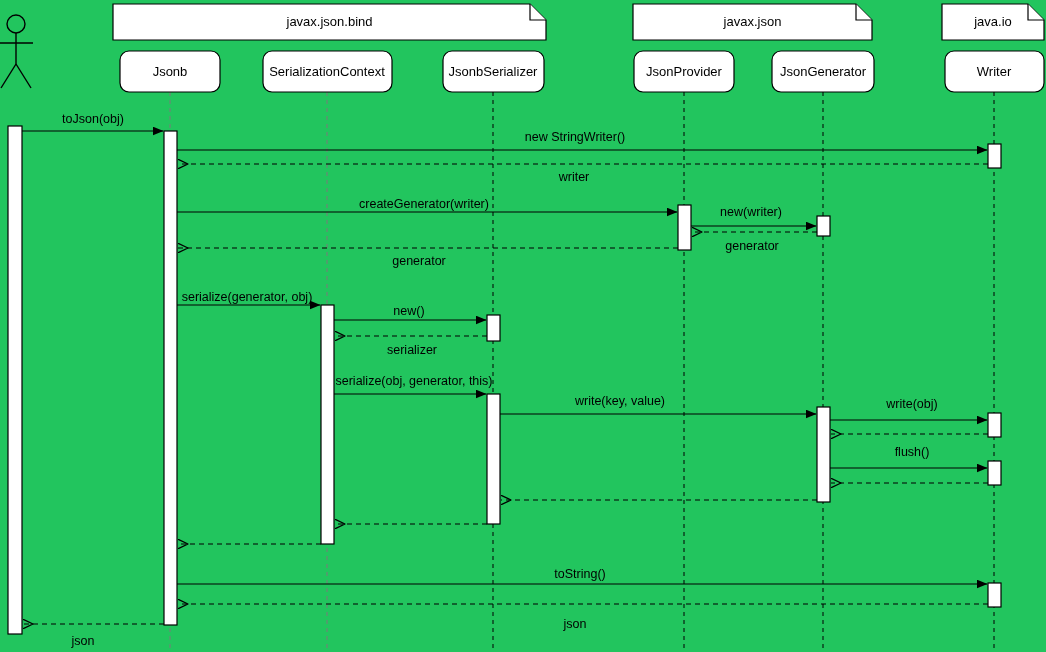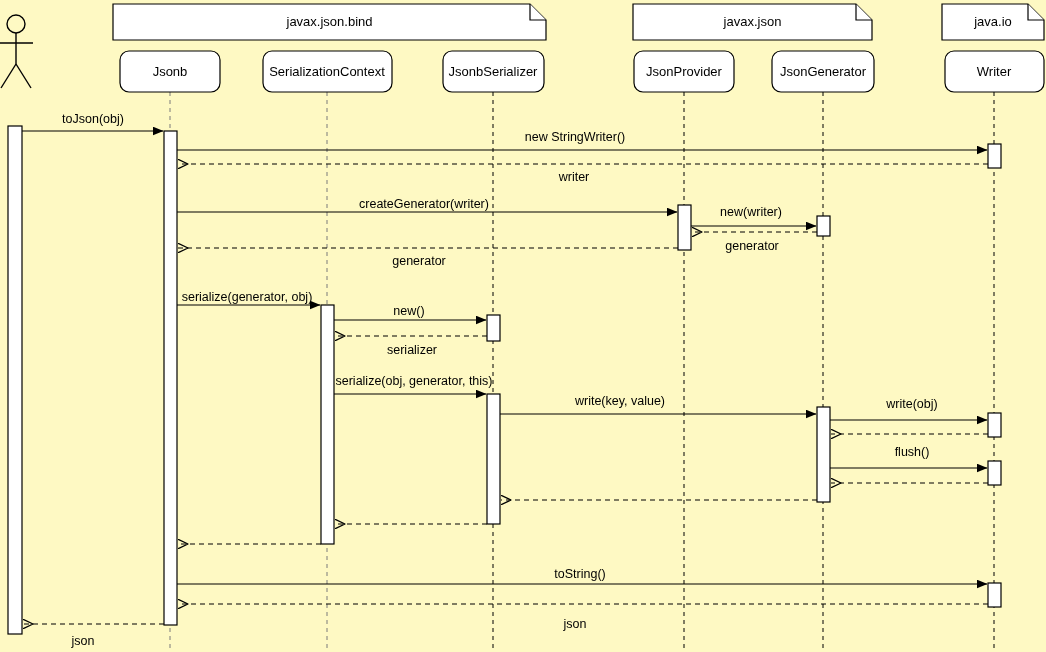--- a/index.html
+++ b/index.html
@@ -11,21 +11,21 @@
   body {
     width: 1046px;
     height: 652px;
     font-family: "Liberation Sans", sans-serif;
     overflow: hidden;
   }
   #diagram-root {
     position: relative;
     width: 1046px;
     height: 652px;
-    background: #fef9c3;
+    background: #22c55e;
   }
   svg#seq-svg {
     display: block;
     width: 1046px;
     height: 652px;
   }
   .pkg-shape {
     fill: #ffffff;
     stroke: #000000;
     stroke-width: 1.2;

